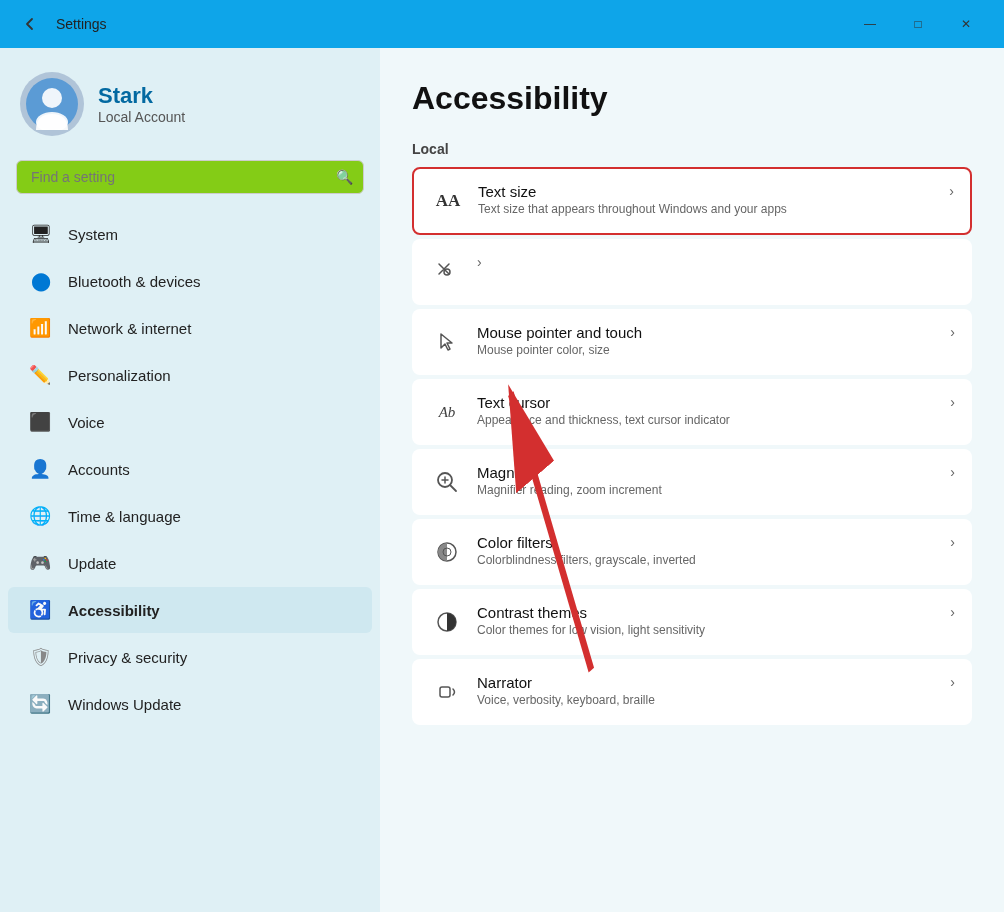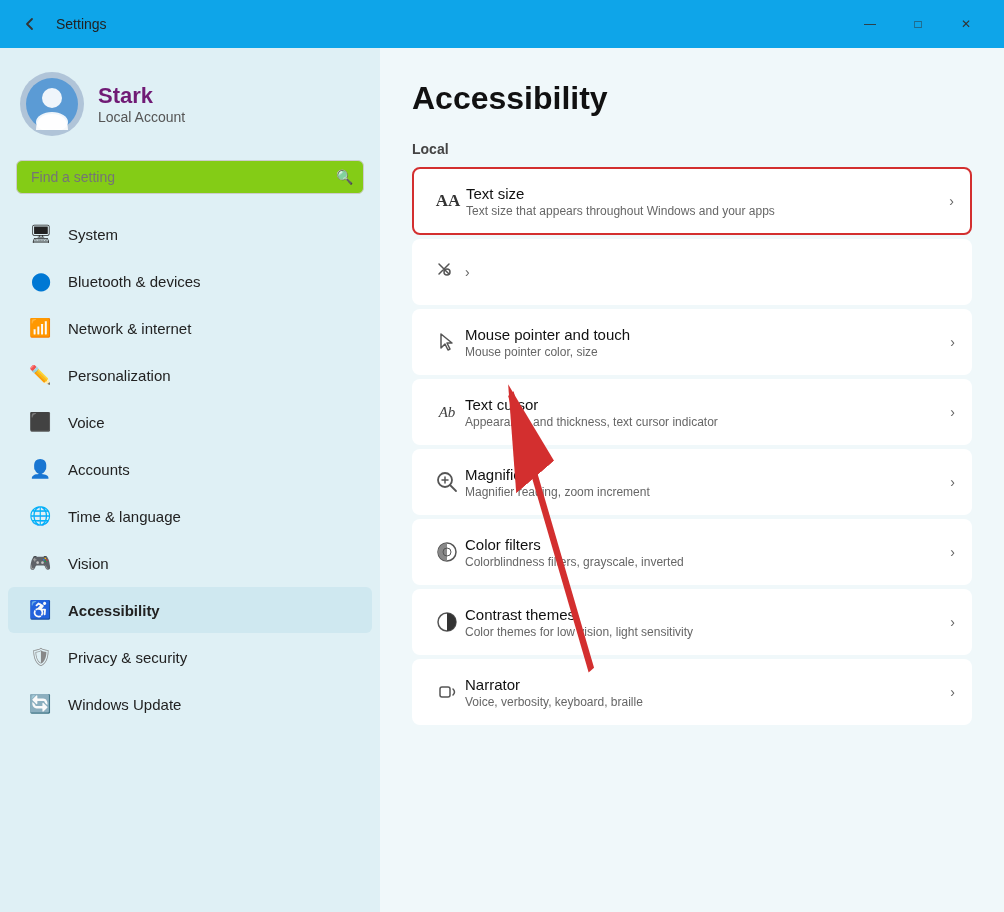--- a/index.html
+++ b/index.html
@@ -75,21 +75,21 @@
     .user-avatar {
       width: 64px; height: 64px;
       border-radius: 50%;
       background: #b0c4d8;
       display: flex; align-items: center; justify-content: center;
       overflow: hidden;
       flex-shrink: 0;
     }
     .user-avatar svg { width: 52px; height: 52px; }
     .user-info { display: flex; flex-direction: column; }
-    .user-name { font-size: 22px; font-weight: 600; color: #701a75; }
+    .user-name { font-size: 22px; font-weight: 600; color: #0369a1; }
     .user-account { font-size: 14px; color: #555; }
 
     .search-box {
       margin: 4px 16px 16px 16px;
       position: relative;
     }
     .search-input {
       width: 100%;
       padding: 8px 36px 8px 14px;
       border-radius: 6px;
@@ -148,22 +148,21 @@
       color: #444;
       margin-bottom: 10px;
     }
     .settings-list {
       display: flex;
       flex-direction: column;
       gap: 4px;
     }
     .settings-item {
       display: flex;
-      align-items: center;
-      gap: 0;
+      gap: 12px;
       background: white;
       border-radius: 8px;
       padding: 14px 16px;
       cursor: pointer;
       border: 1px solid transparent;
       transition: background 0.15s;
     }
     .settings-item.highlighted {
       border: 2.5px solid #d32f2f;
       background: white;
@@ -268,21 +267,21 @@
       <div class="nav-item">
         <span class="nav-icon" style="color:#0098a6;">👤</span>
         <span>Accounts</span>
       </div>
       <div class="nav-item">
         <span class="nav-icon" style="color:#0078d4;">🌐</span>
         <span>Time &amp; language</span>
       </div>
       <div class="nav-item">
         <span class="nav-icon" style="color:#666;">🎮</span>
-        <span>Vision</span>
+        <span>Update</span>
       </div>
       <div class="nav-item active">
         <span class="nav-icon" style="color:#0078d4;">♿</span>
         <span>Accessibility</span>
       </div>
       <div class="nav-item">
         <span class="nav-icon" style="color:#888;">🛡</span>
         <span>Privacy &amp; security</span>
       </div>
       <div class="nav-item">

